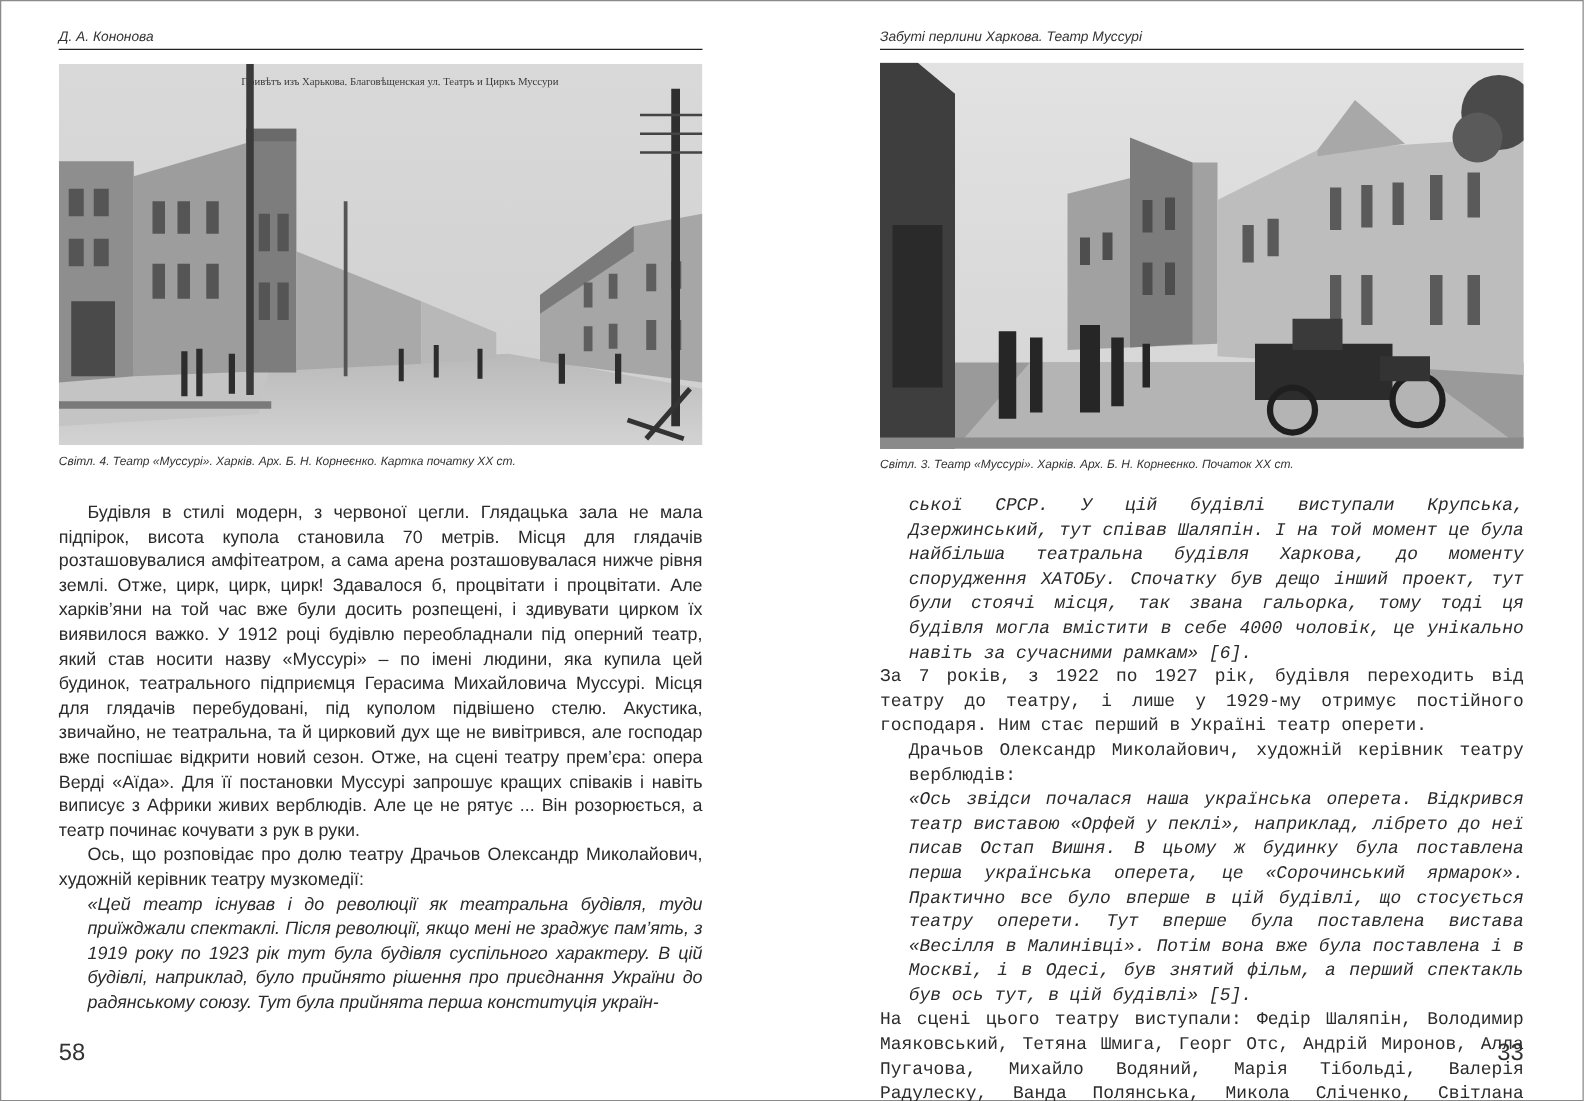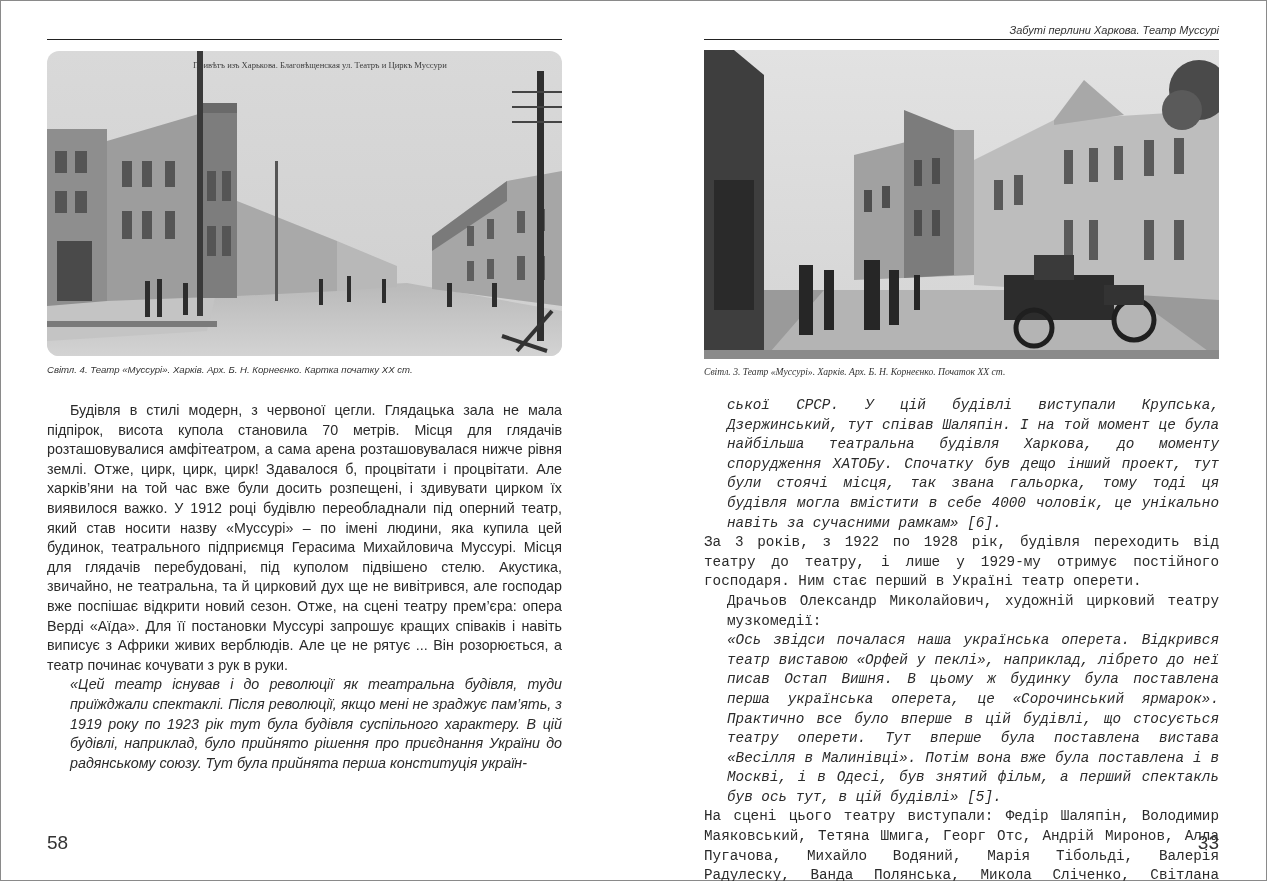--- a/index.html
+++ b/index.html
@@ -12,34 +12,34 @@
     border: 1px solid #8a8a8a; border-right-width: 2px; border-bottom-width: 2px;
   }
   .page { position: absolute; top: 0; height: 881px; }
   .page.left { left: 47px; width: 515px; }
   .page.right { left: 704px; width: 515px; }
 
   .running-head {
     position: absolute; top: 24px; left: 0; width: 515px;
     font-size: 11px; font-style: italic; color: #333;
   }
-  .running-head.right-align { text-align: right; }
+  .running-head.right-align { text-align: left; }
   .head-rule { position: absolute; top: 39px; left: 0; width: 515px; height: 0; border-top: 1.5px solid #222; }
 
   .photo { position: absolute; left: 0; width: 515px; overflow: hidden; }
-  .page.left .photo { top: 51px; height: 305px; border-radius: 12px; }
+  .page.left .photo { top: 51px; height: 305px; }
   .page.right .photo { top: 50px; height: 309px; }
   .photo svg { display: block; width: 100%; height: 100%; }
 
   .caption {
     position: absolute; left: 0; width: 515px;
     font-size: 9.6px; font-style: italic; color: #333; white-space: nowrap;
   }
   .page.left .caption { top: 364px; }
-  .page.right .caption { top: 366px; font-family: Liberation Serif, serif; }
+  .page.right .caption { top: 366px; }
 
   .body-text {
     position: absolute; left: 0; width: 515px;
     font-size: 14.3px; line-height: 19.6px; color: #2b2b2b;
   }
   .page.left .body-text { top: 401px; }
   .page.right .body-text { top: 396px; font-family: Liberation Mono, monospace; }
   .body-text p { margin: 0; text-align: justify; }
   .body-text p.indent { text-indent: 23px; }
   .body-text p.quote { padding-left: 23px; font-style: italic; }
@@ -52,20 +52,21 @@
   .postcard-label {
     font-family: "Liberation Serif", serif; font-size: 8.6px; fill: #3c3c3c;
   }
 </style>
 </head>
 <body>
 
 <div class="frame"></div>
 
 <div class="page left">
+  <div class="running-head">Д. А. Кононова</div>
   <div class="head-rule"></div>
 
   <div class="photo">
     <svg viewBox="0 0 515 305" preserveAspectRatio="none">
       <defs>
         <linearGradient id="skyL" x1="0" y1="0" x2="0" y2="1">
           <stop offset="0" stop-color="#d9d9d9"></stop>
             <stop offset="1" stop-color="#cfcfcf"></stop>
         </linearGradient>
         <linearGradient id="roadL" x1="0" y1="0" x2="0" y2="1">
@@ -140,20 +141,21 @@
       </g>
       <rect x="0" y="270" width="170" height="6" fill="#7a7a7a"></rect>
       <text class="postcard-label" x="146" y="17">Привѣтъ изъ Харькова.   Благовѣщенская ул. Театръ и Циркъ Муссури</text>
     </svg>
   </div>
 
   <div class="caption">Світл. 4.   Театр «Муссурі». Харків. Арх. Б. Н. Корнеєнко. Картка початку XX ст.</div>
 
   <div class="body-text">
     <p class="indent">Будівля в стилі модерн, з червоної цегли. Глядацька зала не мала підпірок, висота купола становила 70 метрів. Місця для глядачів розташовувалися амфітеатром, а сама арена розташовувалася нижче рівня землі. Отже, цирк, цирк, цирк! Здавалося б, процвітати і процвітати. Але харків’яни на той час вже були досить розпещені, і здивувати цирком їх виявилося важко. У 1912 році будівлю переобладнали під оперний театр, який став носити назву «Муссурі» – по імені людини, яка купила цей будинок, театрального підприємця Герасима Михайловича Муссурі. Місця для глядачів перебудовані, під куполом підвішено стелю. Акустика, звичайно, не театральна, та й цирковий дух ще не вивітрився, але господар вже поспішає відкрити новий сезон. Отже, на сцені театру прем’єра: опера Верді «Аїда». Для її постановки Муссурі запрошує кращих співаків і навіть виписує з Африки живих верблюдів. Але це не рятує ... Він розорюється, а театр починає кочувати з рук в руки.</p>
+    <p class="indent">Ось, що розповідає про долю театру Драчьов Олександр Миколайович, художній керівник театру музкомедії:</p>
     <p class="quote">«Цей театр існував і до революції як театральна будівля, туди приїжджали спектаклі. Після революції, якщо мені не зраджує пам’ять, з 1919 року по 1923 рік тут була будівля суспільного характеру. В цій будівлі, наприклад, було прийнято рішення про приєднання України до радянському союзу. Тут була прийнята перша конституція україн-</p>
   </div>
 
   <div class="page-num">58</div>
 </div>
 
 <div class="page right">
   <div class="running-head right-align">Забуті перлини Харкова. Театр Муссурі</div>
   <div class="head-rule"></div>
 
@@ -219,20 +221,20 @@
         <rect x="400" y="235" width="40" height="20" fill="#333"></rect>
       </g>
       <rect x="0" y="300" width="515" height="9" fill="#8a8a8a"></rect>
     </svg>
   </div>
 
   <div class="caption">Світл. 3.   Театр «Муссурі». Харків. Арх. Б. Н. Корнеєнко. Початок XX ст.</div>
 
   <div class="body-text">
     <p class="quote">ської СРСР. У цій будівлі виступали Крупська, Дзержинський, тут співав Шаляпін. І на той момент це була найбільша театральна будівля Харкова, до моменту спорудження ХАТОБу. Спочатку був дещо інший проект, тут були стоячі місця, так звана гальорка, тому тоді ця будівля могла вмістити в себе 4000 чоловік, це унікально навіть за сучасними рамкам» [6].</p>
-    <p class="noindent">За 3 років, з 1922 по 1928 рік, будівля переходить від театру до театру, і лише у 1929-му отримує постійного господаря. Ним стає перший в Україні театр оперети.</p>
-    <p class="quote-lead">Драчьов Олександр Миколайович, художній цирковий театру музкомедії:</p>
+    <p class="noindent">За 7 років, з 1922 по 1927 рік, будівля переходить від театру до театру, і лише у 1929-му отримує постійного господаря. Ним стає перший в Україні театр оперети.</p>
+    <p class="quote-lead">Драчьов Олександр Миколайович, художній керівник театру верблюдів:</p>
     <p class="quote">«Ось звідси почалася наша українська оперета. Відкрився театр виставою «Орфей у пеклі», наприклад, лібрето до неї писав Остап Вишня. В цьому ж будинку була поставлена перша українська оперета, це «Сорочинський ярмарок». Практично все було вперше в цій будівлі, що стосується театру оперети. Тут вперше була поставлена вистава «Весілля в Малинівці». Потім вона вже була поставлена і в Москві, і в Одесі, був знятий фільм, а перший спектакль був ось тут, в цій будівлі» [5].</p>
     <p class="noindent">На сцені цього театру виступали: Федір Шаляпін, Володимир Маяковський, Тетяна Шмига, Георг Отс, Андрій Миронов, Алла Пугачова, Михайло Водяний, Марія Тібольді, Валерія Радулеску, Ванда Полянська, Микола Сліченко, Світлана Варгузова, Юрій Вєдєнєєв, Герард Васильєв, Володимир Висоцький, Михайло Боярський, Лев Лещенко.</p>
   </div>
 
   <div class="page-num">33</div>
 </div>
 
 </body></html>

